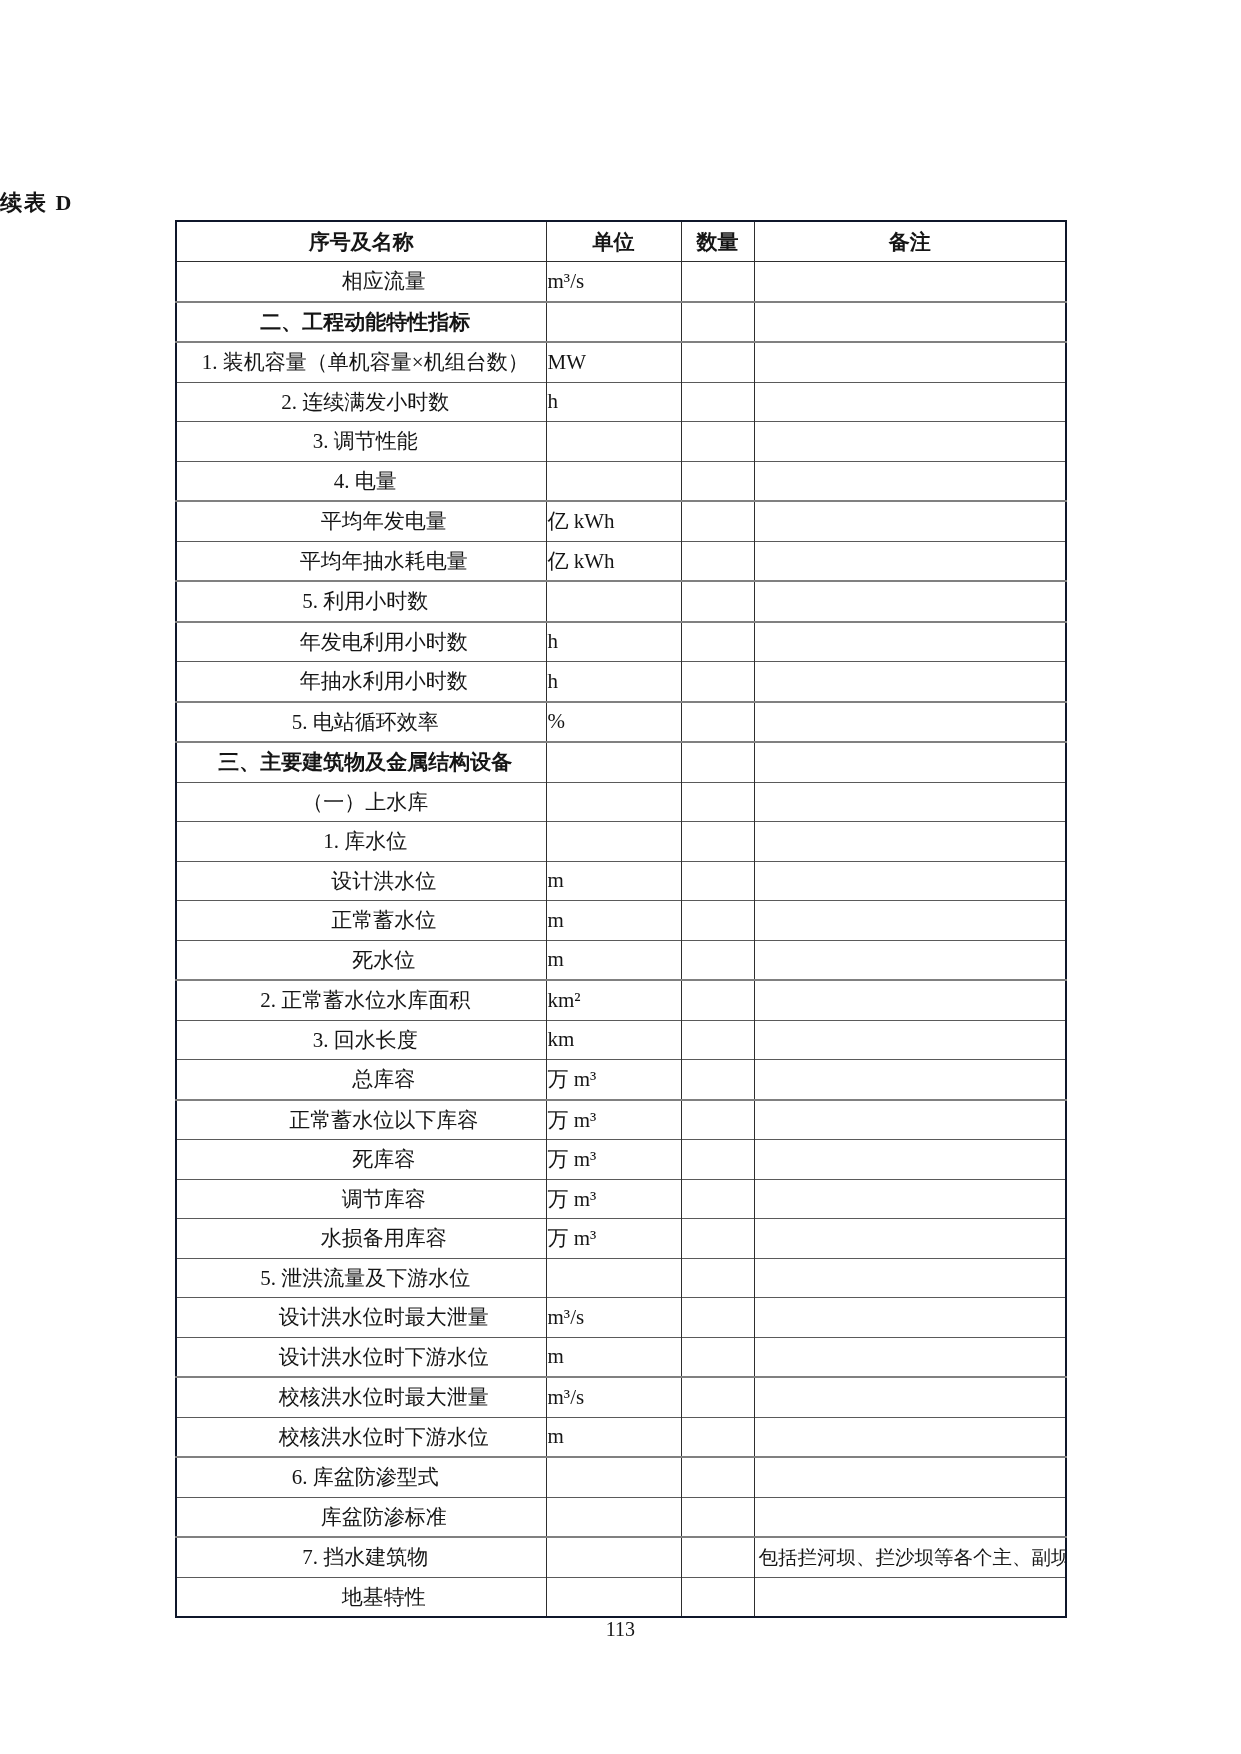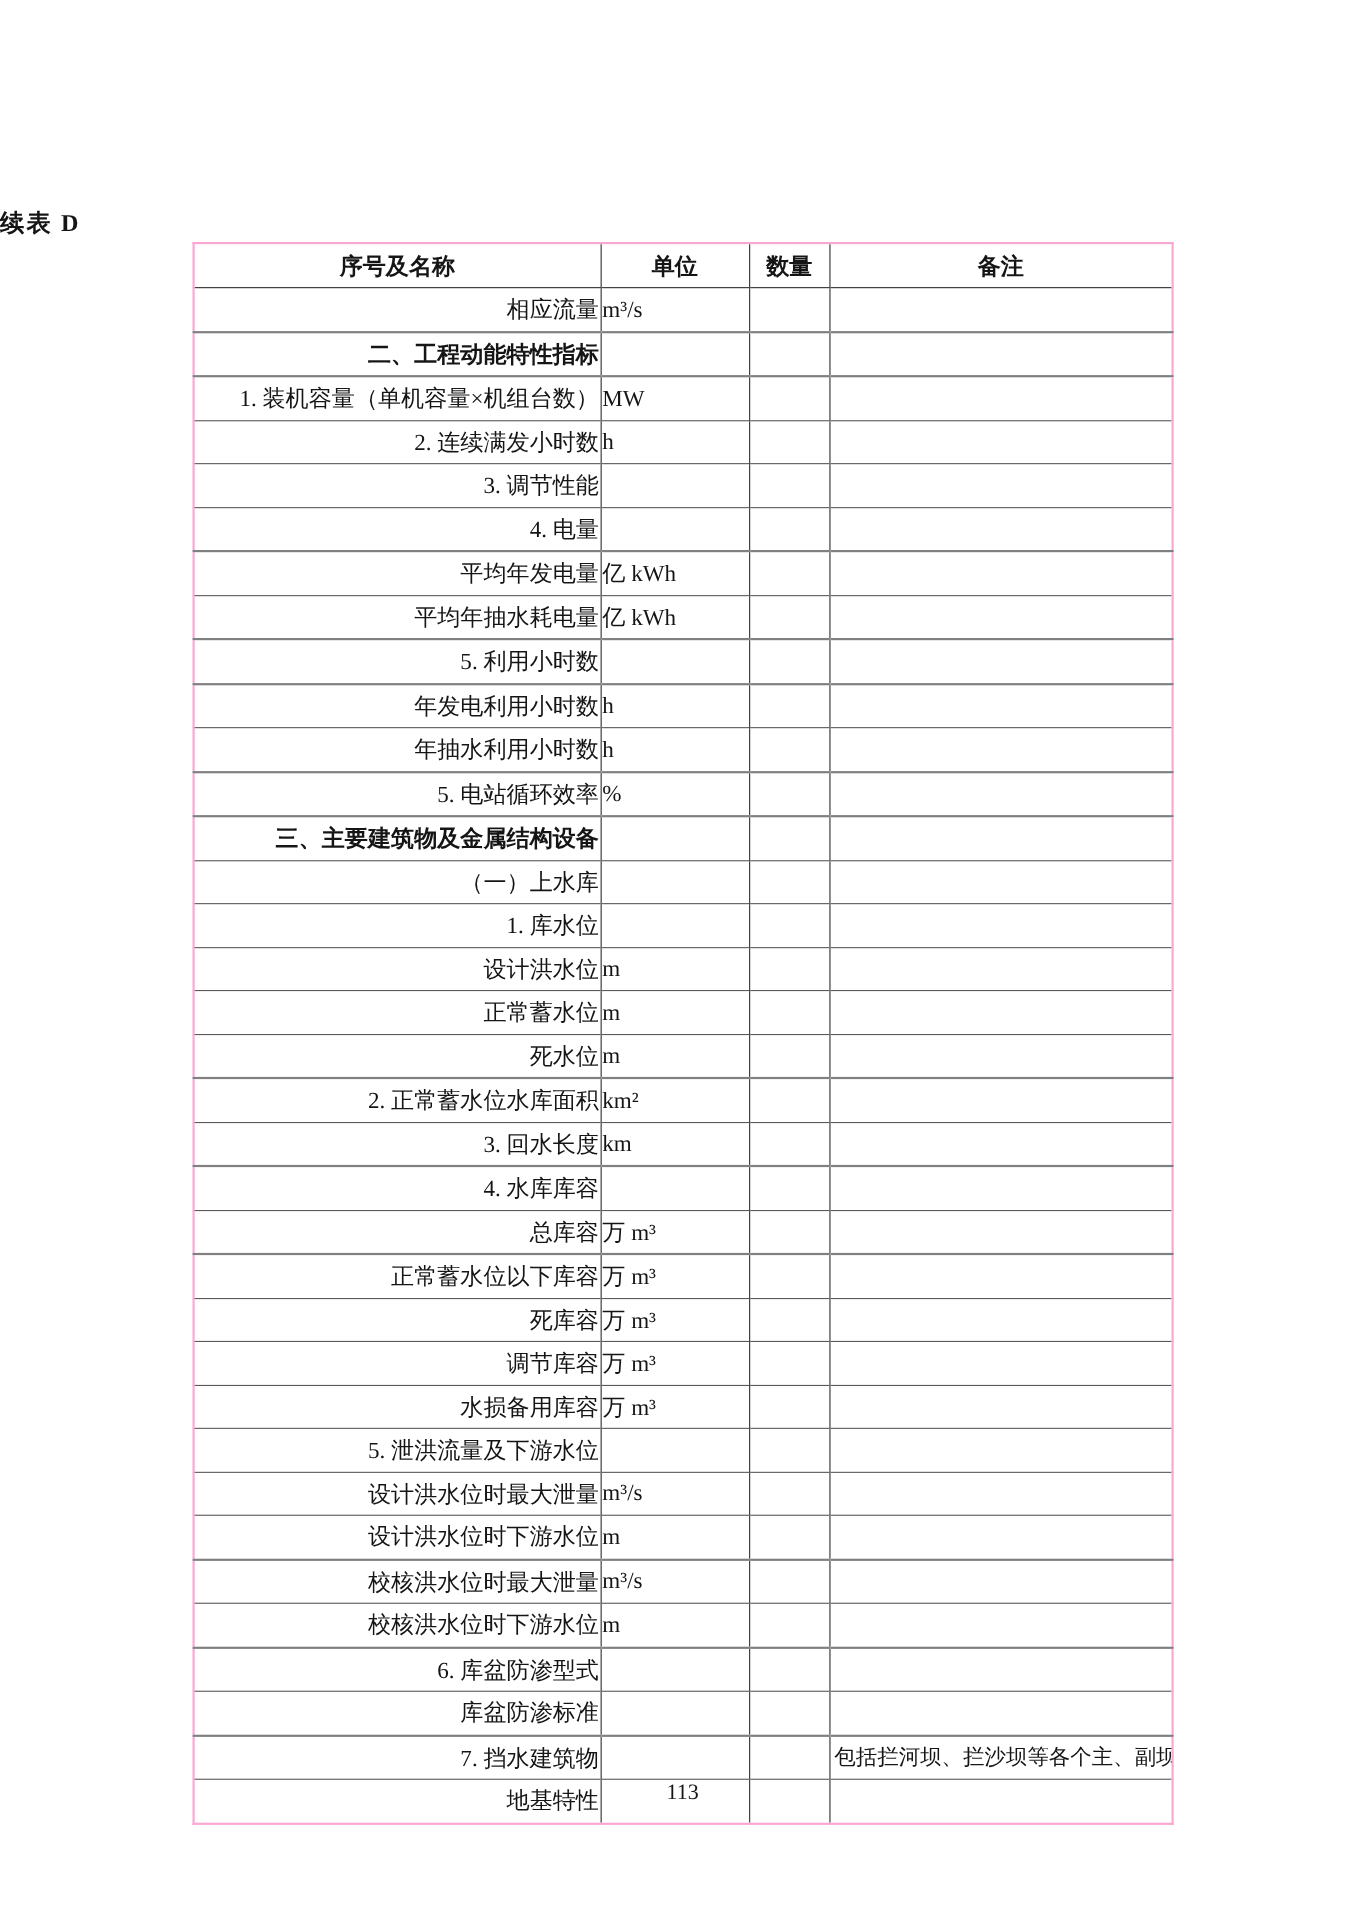--- a/index.html
+++ b/index.html
@@ -16,21 +16,21 @@
     font-size: 22px;
     font-weight: bold;
     letter-spacing: 2px;
   }
   table.indicator-table {
     position: absolute;
     left: 175px; top: 220px;
     width: 890px;
     border-collapse: collapse;
     table-layout: fixed;
-    border: 2px solid #f9a8d4;
+    border: 2px solid #0f172a;
   }
   col.c1 { width: 370px; }
   col.c2 { width: 135px; }
   col.c3 { width: 73px; }
   col.c4 { width: 312px; }
   th, td {
     border-left: 1.5px solid #2e2e2e;
     overflow: hidden;
     white-space: nowrap;
   }
@@ -43,21 +43,21 @@
     vertical-align: middle;
   }
   tbody td {
     height: 36.5px;
     font-size: 21px;
     border-top: 1px solid #5a5a5a;
     vertical-align: middle;
   }
   tbody tr:first-child td { border-top: none; }
   tbody tr.thick-top td { border-top: 2.5px solid #808080; margin-top: 34px; }
-  td.c-name { text-align: right; padding-left: 9px; }
+  td.c-name { text-align: center; padding-left: 9px; }
   td.c-name.indent { padding-left: 46px; }
   td.c-name.bold { font-weight: bold; }
   td.c-unit { text-align: left; }
   td.c-qty { text-align: center; }
   td.c-remark { text-align: left; padding: 0 4px; font-size: 19.5px; }
   .page-number {
     position: absolute;
     top: 1618px; left: 0; width: 100%;
     text-align: center;
     font-size: 20px;
@@ -197,26 +197,20 @@
         <td class="c-unit">km²</td>
         <td class="c-qty"></td>
         <td class="c-remark"></td>
       </tr>
       <tr>
         <td class="c-name">3. 回水长度</td>
         <td class="c-unit">km</td>
         <td class="c-qty"></td>
         <td class="c-remark"></td>
       </tr>
-      <tr class="thick-top">
-        <td class="c-name">4. 水库库容</td>
-        <td class="c-unit"></td>
-        <td class="c-qty"></td>
-        <td class="c-remark"></td>
-      </tr>
       <tr>
         <td class="c-name indent">总库容</td>
         <td class="c-unit">万 m³</td>
         <td class="c-qty"></td>
         <td class="c-remark"></td>
       </tr>
       <tr class="thick-top">
         <td class="c-name indent">正常蓄水位以下库容</td>
         <td class="c-unit">万 m³</td>
         <td class="c-qty"></td>

